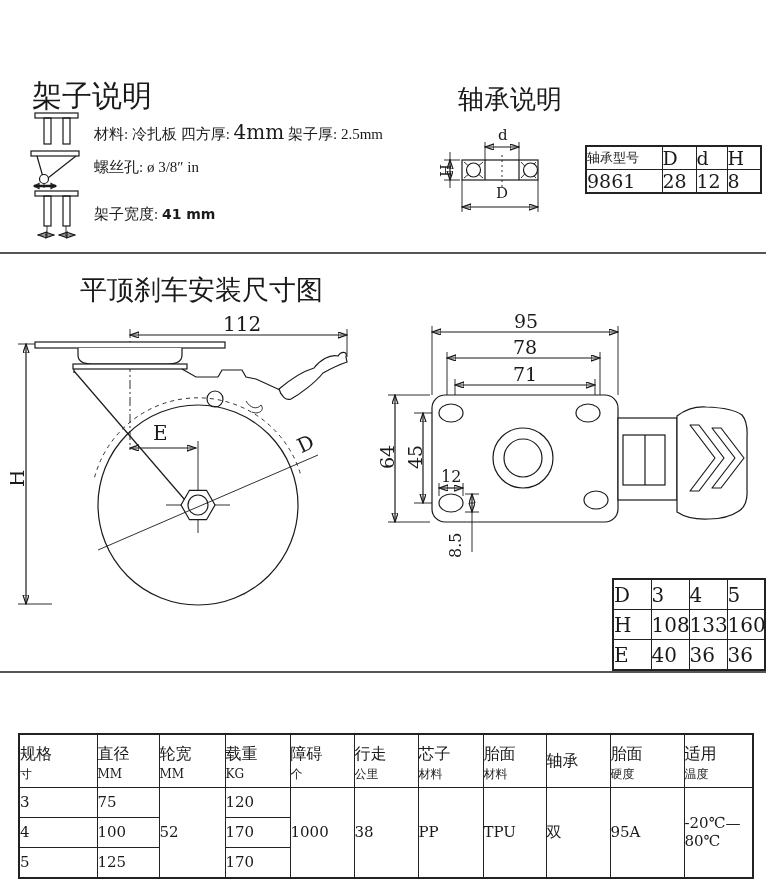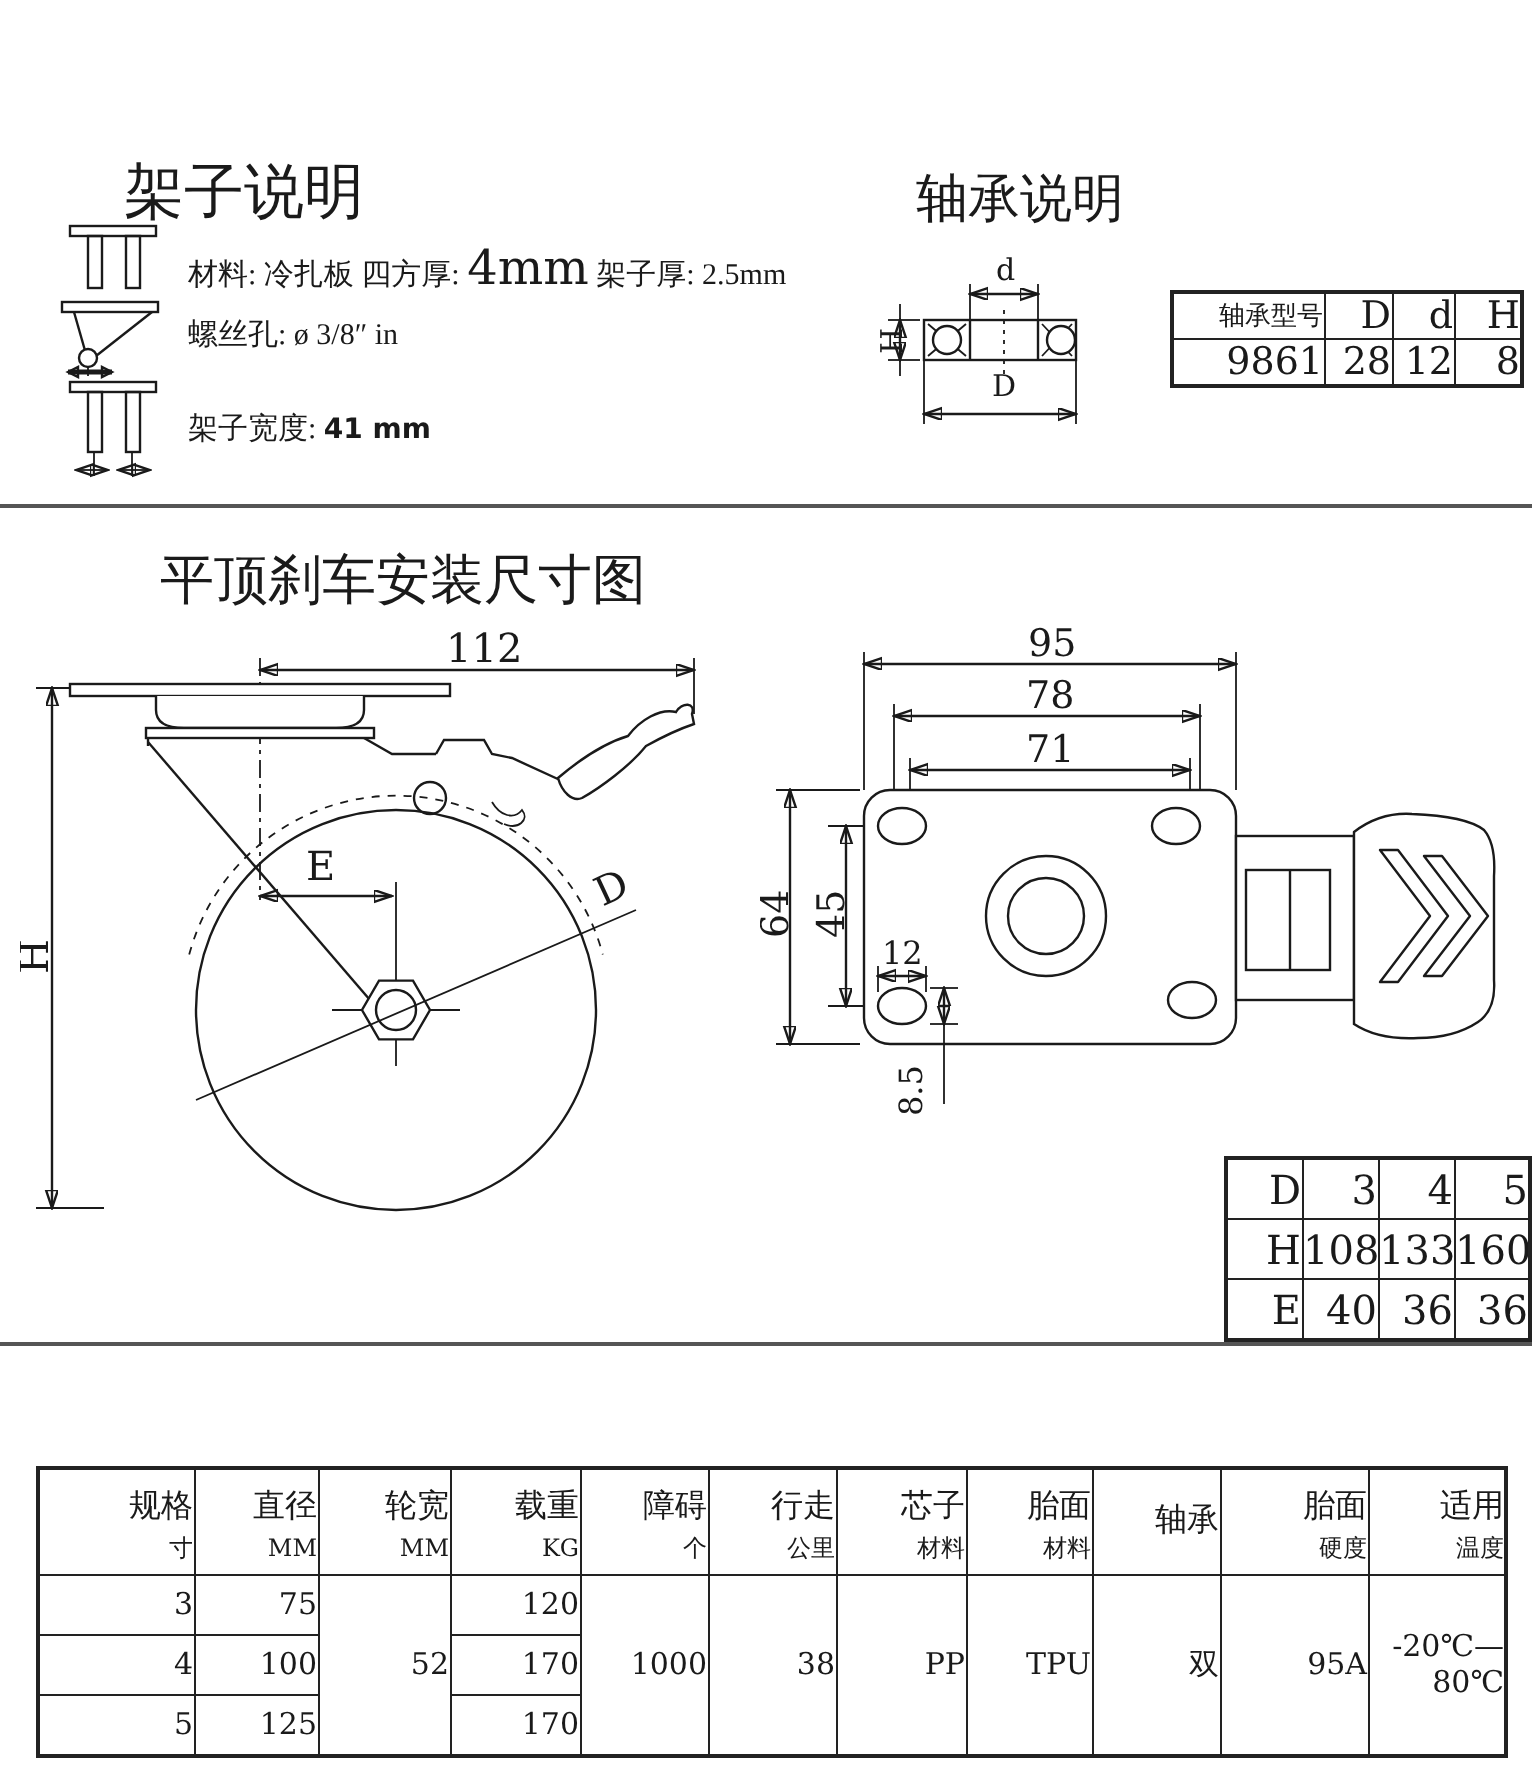--- a/index.html
+++ b/index.html
@@ -1,36 +1,36 @@
 <!DOCTYPE html>
 <html><head>
 <meta charset="utf-8">
 <style>
   html,body{margin:0;padding:0;background:#f6f6f6;}
   #page{position:relative;width:766px;height:888px;background:#ffffff;overflow:hidden;
         font-family:"Liberation Serif","DejaVu Serif",serif;color:#1a1a1a;}
   .abs{position:absolute;}
   .title{top:12px;left:0;width:766px;text-align:center;font-size:27px;letter-spacing:1px;}
   .title .latin{font-family:"DejaVu Serif",serif;font-size:30px;}
-  .h1{font-size:30px;margin-left:30px;}
+  .h1{font-size:30px;}
   .h2{font-size:26px;font-family:Liberation Mono, monospace;}
   .h3{font-size:27px;margin-left:45px;}
   .h4{font-size:26px;}
   .specline{font-size:15px;white-space:nowrap;}
-  .specline .big{font-size:24px;font-family:"DejaVu Serif",serif;}
+  .specline .big{font-size:20px;font-family:"DejaVu Serif",serif;}
   .specline .num{font-family:"DejaVu Sans",sans-serif;font-size:14px;font-weight:bold;text-align:right;}
   .divider{left:0;width:766px;height:0;border-top:2px solid #555;}
   svg{display:block;}
   svg line,svg path,svg rect,svg circle,svg ellipse,svg polyline{stroke:#1a1a1a;fill:none;stroke-width:1.2;}
   svg .fw{fill:#ffffff;}
   svg text{fill:#1a1a1a;stroke:none;font-family:"DejaVu Serif",serif;}
   .dim20{font-size:20px;} .dim19{font-size:19px;} .dim16{font-size:16px;} .dim15{font-size:15px;}
   .thin{stroke-width:0.9;}
   table{border-collapse:collapse;table-layout:fixed;}
-  td,th{border:1px solid #222;text-align:right;vertical-align:middle;padding:0;overflow:hidden;}
+  td,th{border:1px solid #222;text-align:left;vertical-align:middle;padding:0;overflow:hidden;}
   .btable{border:2px solid #222;}
   .btable td{font-family:"DejaVu Serif",serif;font-size:19px;}
   .btable td.cjk{font-family:"Liberation Serif",serif;font-size:13px;}
   .dhe td{font-family:"DejaVu Serif",serif;font-size:20px;height:29px;}
   .report{border:2px solid #222;}
   .report th{font-weight:normal;}
   .report th .main{font-size:16px;line-height:26px;}
   .report th .sub{font-size:12px;line-height:14px;font-family:"DejaVu Serif",serif;}
   .report td{font-size:15px;font-family:"DejaVu Serif",serif;height:29px;}
 </style>

